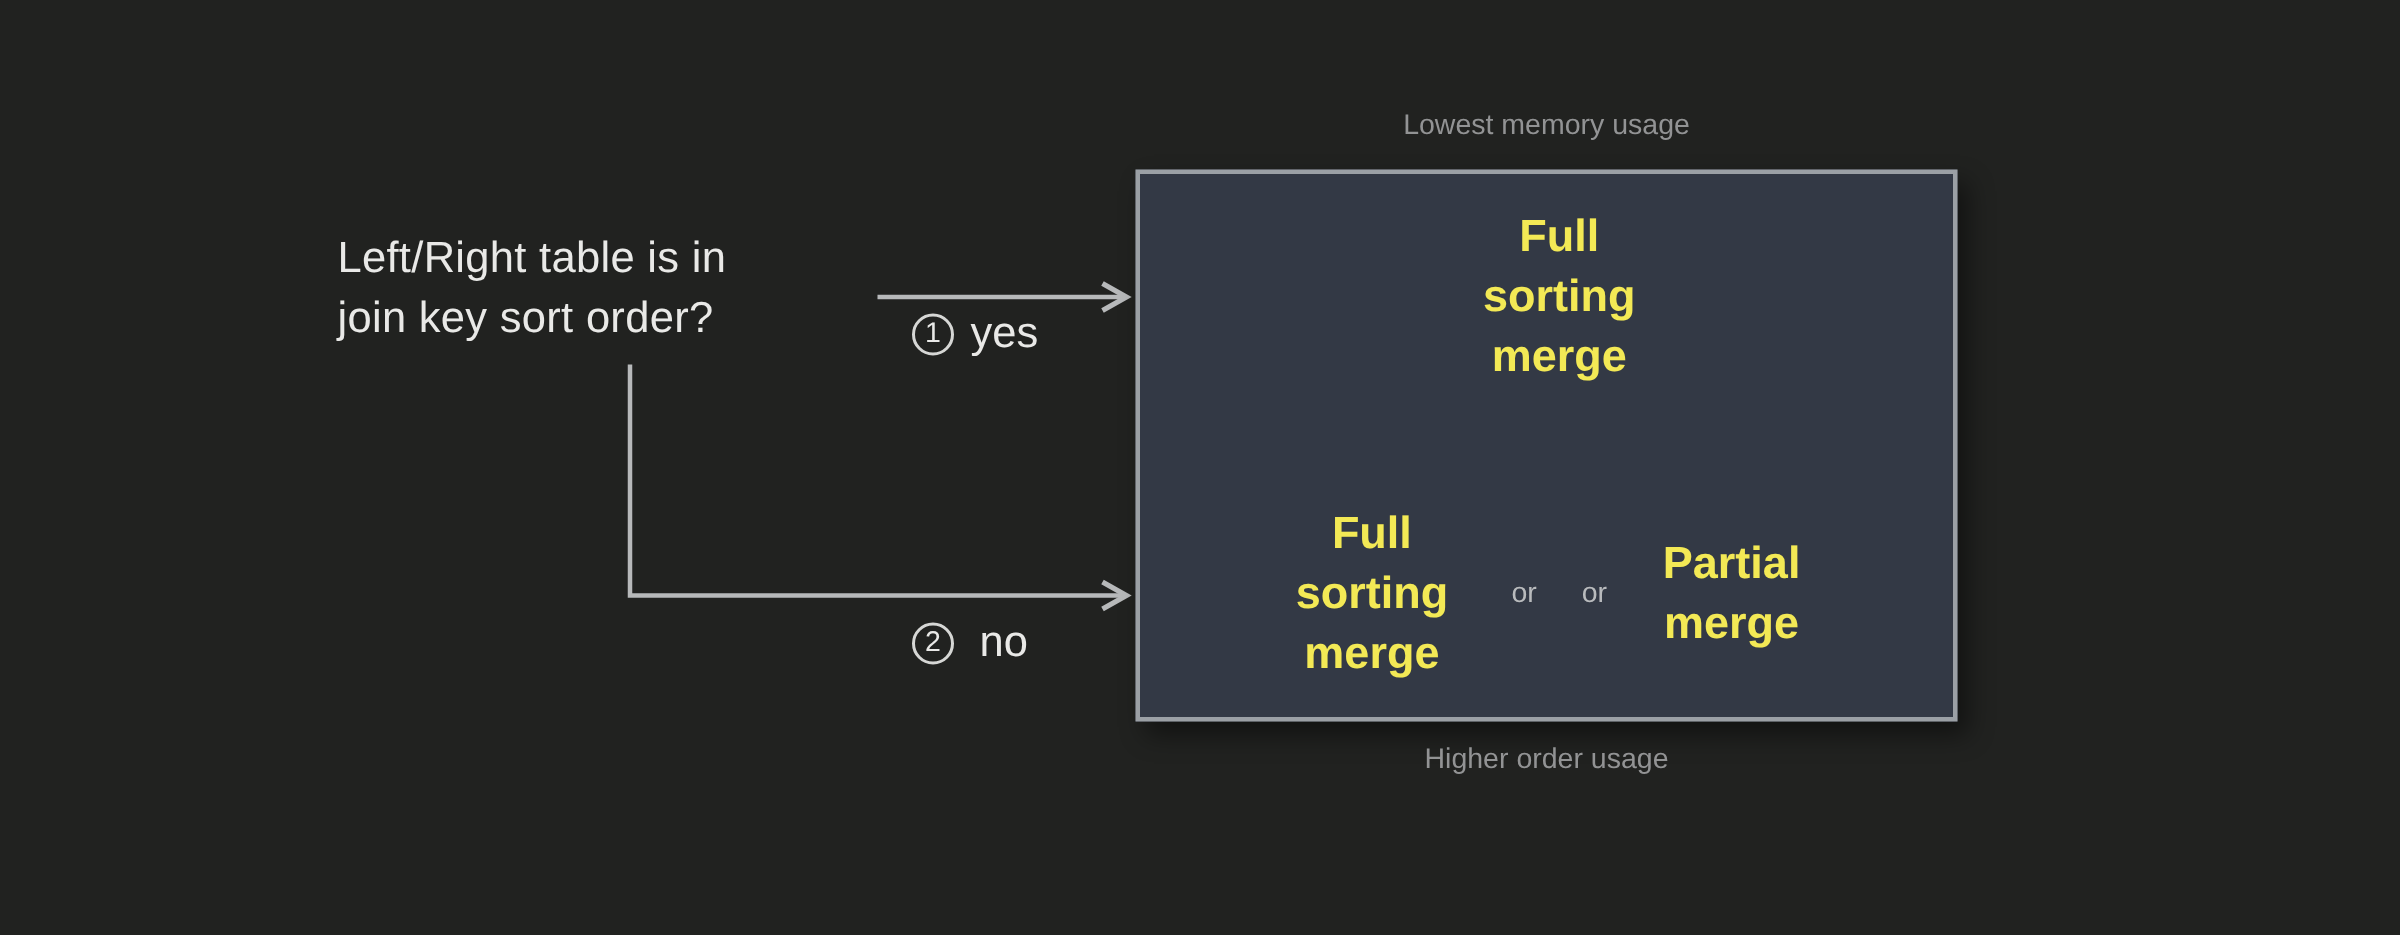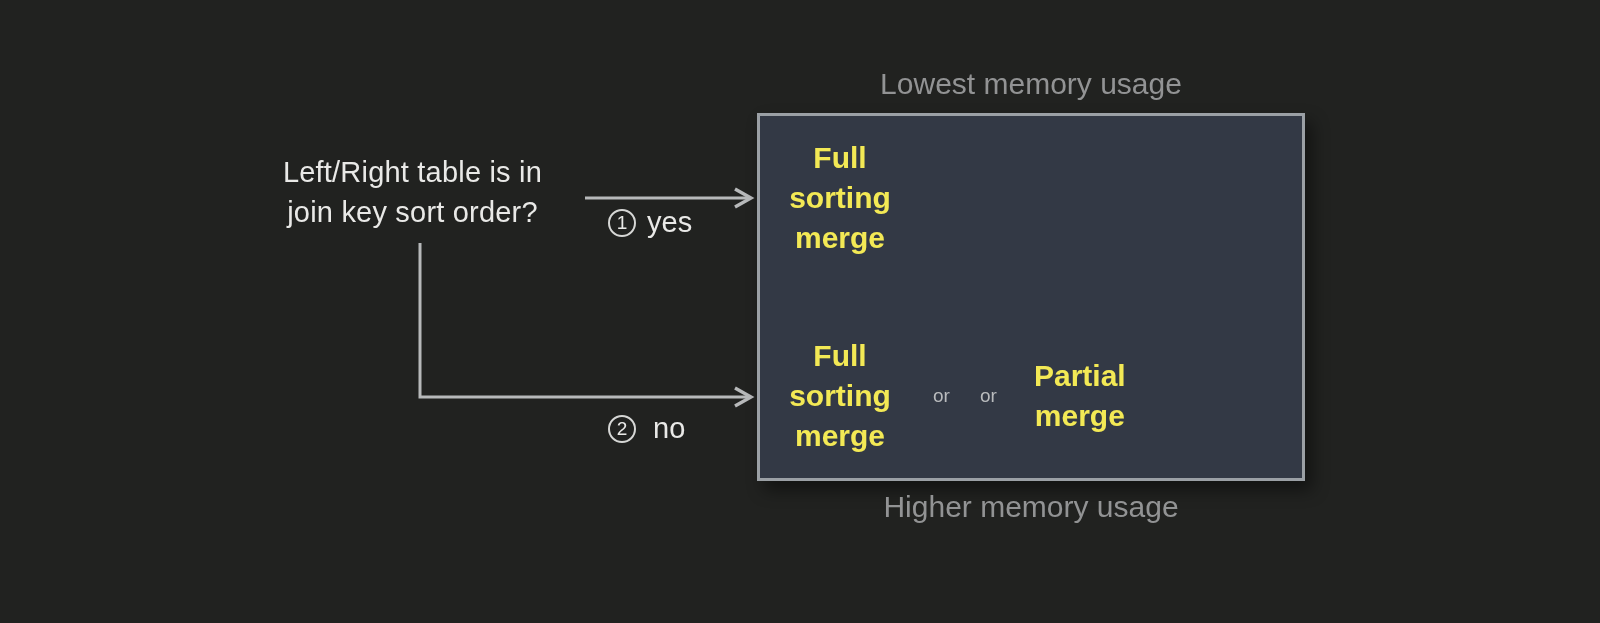--- a/index.html
+++ b/index.html
@@ -23,53 +23,53 @@
   }
   .canvas{position:absolute;inset:0;width:1600px;height:623px;}
   .pre{white-space:pre-line;}
 
   svg.connectors{position:absolute;left:0;top:0;width:1600px;height:623px;pointer-events:none;}
   svg.connectors path{stroke:var(--line);stroke-width:3;fill:none;}
   svg.connectors path.head{stroke-width:3.4;stroke-linejoin:miter;}
 
   .question{
     position:absolute;left:225px;top:152px;width:375px;
-    text-align:center;font-size:29px;line-height:40px;
+    font-size:29px;line-height:40px;
     color:var(--text);letter-spacing:0.2px;
   }
 
   .branch-label{
     position:absolute;display:flex;align-items:center;
     color:var(--text);font-size:29px;
   }
   .branch-label .circ{
     display:inline-flex;align-items:center;justify-content:center;
     width:28px;height:28px;border:2px solid var(--circle_border);
     border-radius:50%;font-size:19px;line-height:1;color:var(--text);
     box-sizing:border-box;flex:0 0 auto;
   }
   .branch-label.yes{left:608px;top:206px;gap:11px;}
   .branch-label.no{left:608px;top:412px;gap:17px;}
 
   .caption{
     position:absolute;left:757px;width:548px;
-    text-align:center;font-size:30px;line-height:35px;
+    text-align:center;font-size:19px;line-height:35px;
     color:var(--caption);
   }
   .caption.top{top:66px;}
   .caption.bottom{top:489px;}
 
   .box{
     position:absolute;left:757px;top:113px;
     width:548px;height:368px;box-sizing:border-box;
     background:var(--box_fill);
     border:3px solid var(--box_border);
     box-shadow:7px 9px 16px rgba(0,0,0,0.45);
   }
-  .box .row{position:absolute;left:16px;width:100%;display:flex;align-items:center;}
+  .box .row{position:absolute;left:4px;width:100%;display:flex;align-items:center;justify-content:center;}
   .box .row1{top:0;height:164px;}
   .box .row2{top:188px;height:184px;}
   .cell{
     text-align:center;color:var(--yellow);
     font-size:30px;font-weight:bold;line-height:40px;
   }
   .row1 .cell{margin-left:9px;width:110px;}
   .row2 .cell.c1{margin-left:9px;width:110px;}
   .row2 .or1{margin-left:38px;}
   .row2 .cell.c2{margin-left:26px;width:110px;}
@@ -114,15 +114,15 @@
       <div class="cell c1 pre">Full
 sorting
 merge</div>
       <div class="or or1">or</div>
       <div class="or or2">or</div>
       <div class="cell c3 pre">Partial
 merge</div>
     </div>
   </div>
 
-  <div class="caption bottom">Higher memory usage</div>
+  <div class="caption bottom">Higher order usage</div>
 
 </div>
 
 </body></html>

